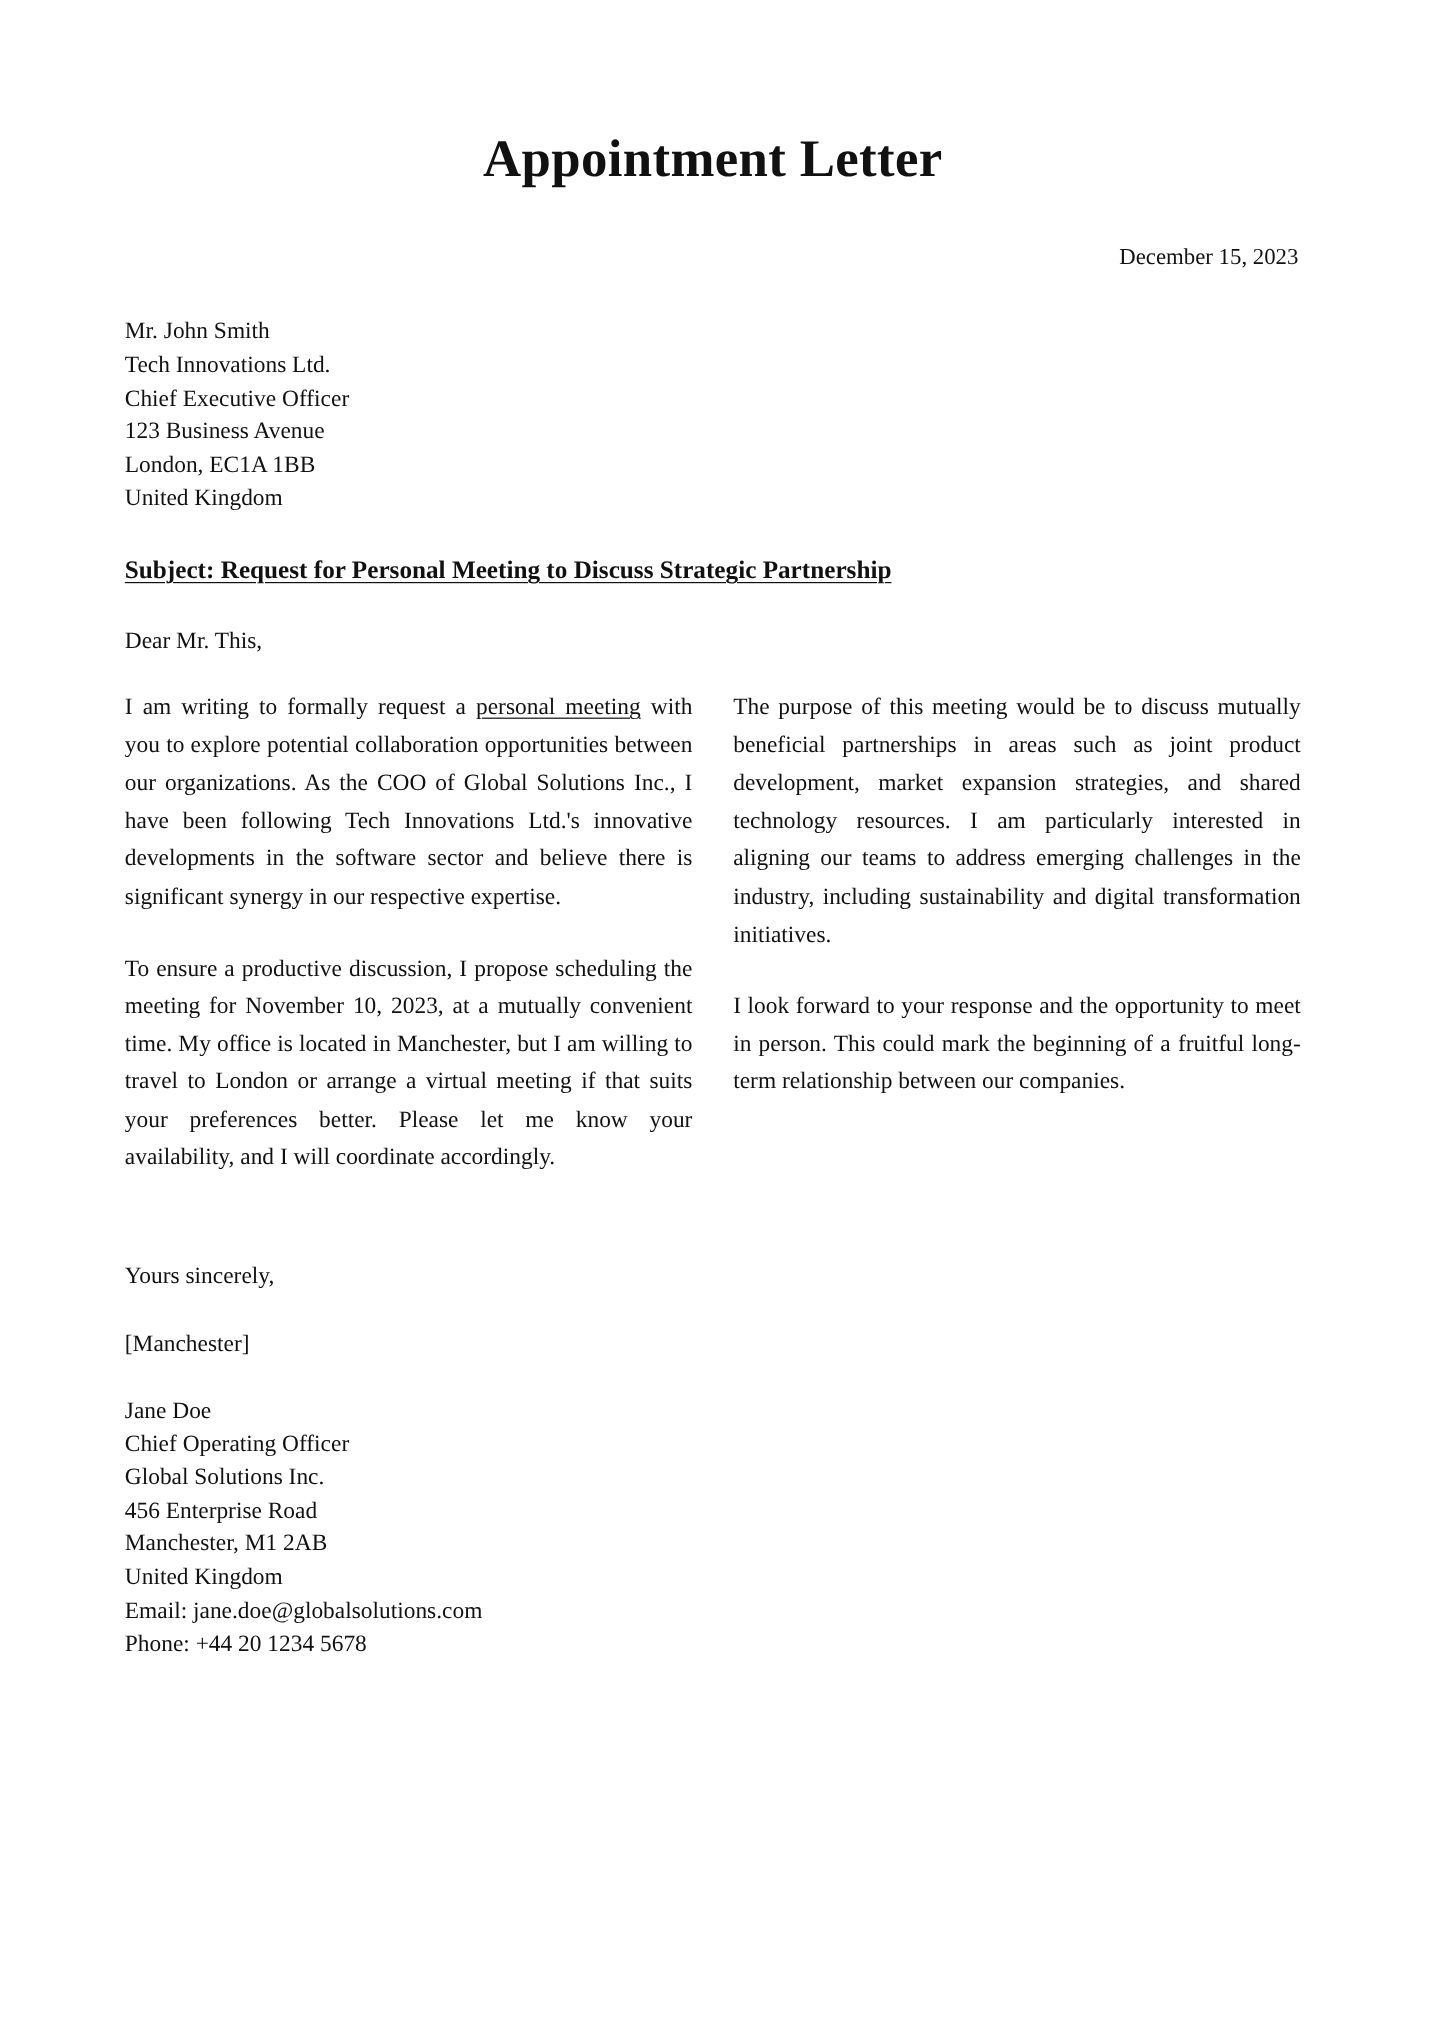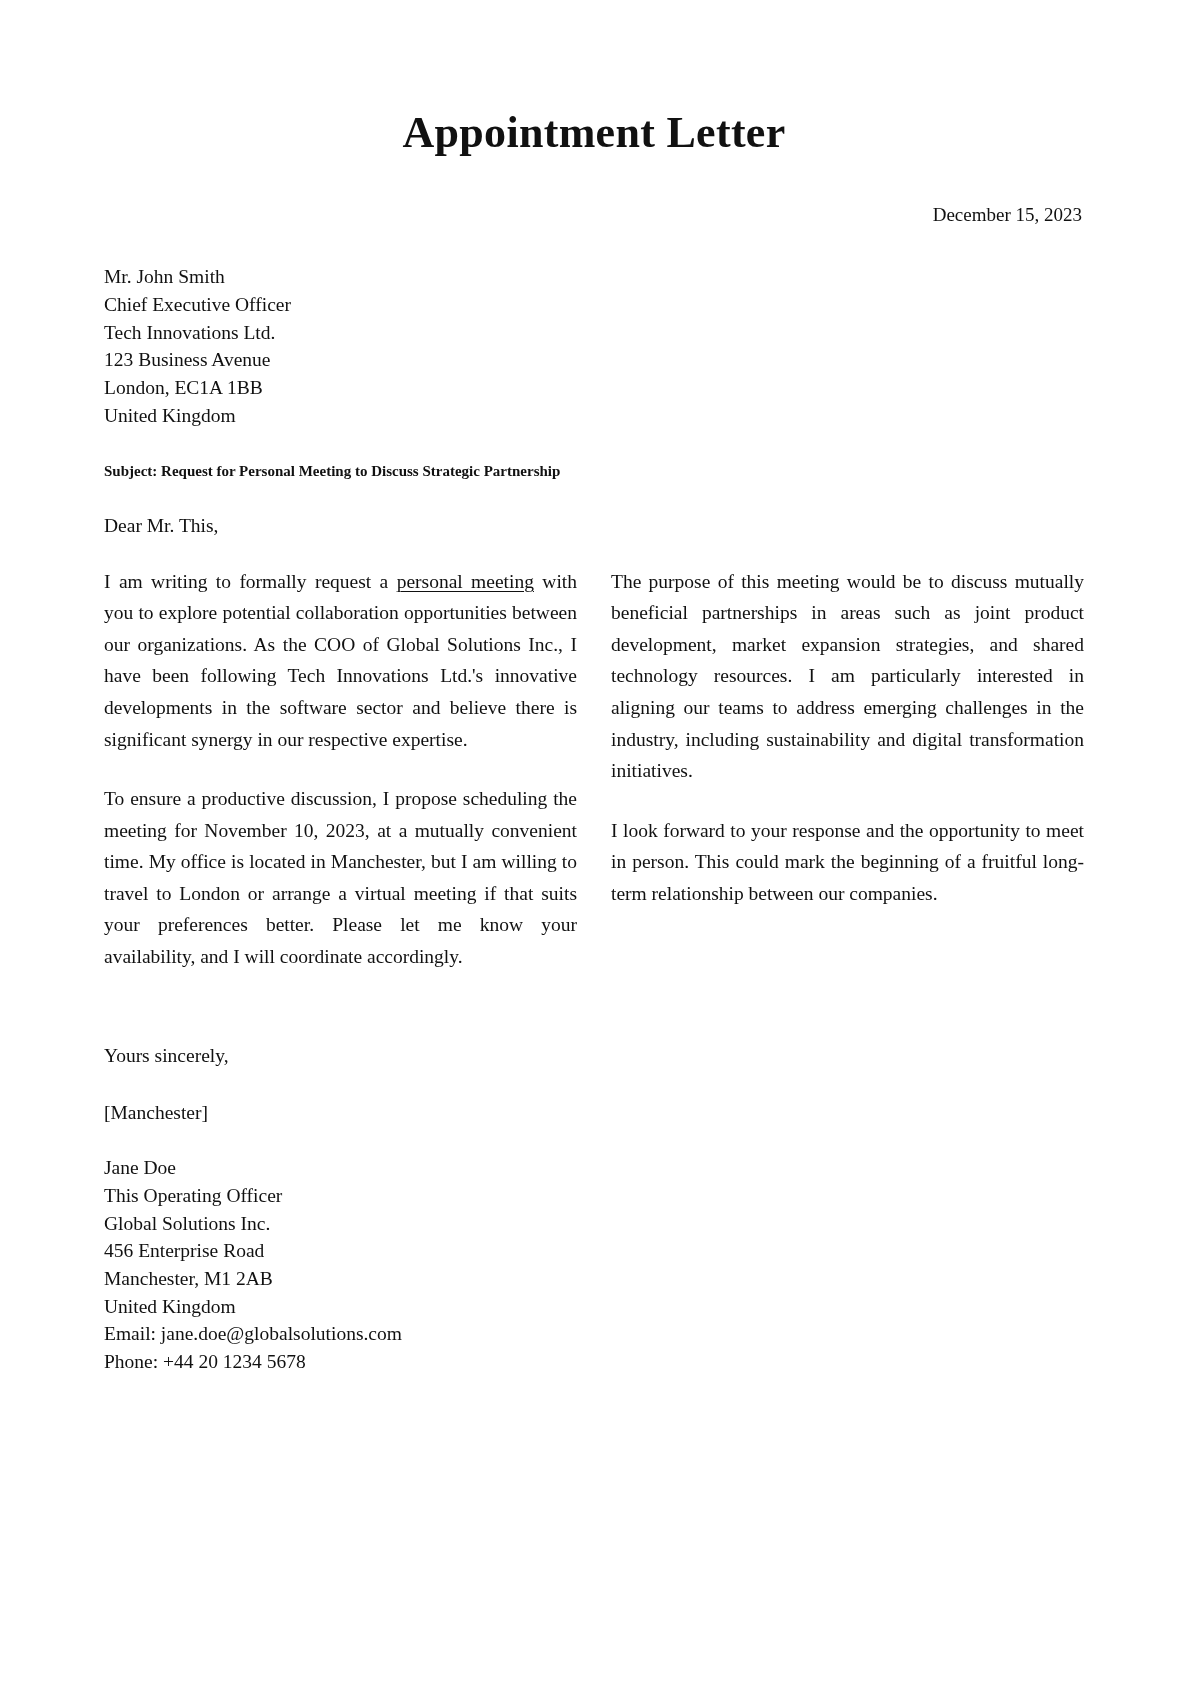--- a/index.html
+++ b/index.html
@@ -40,22 +40,23 @@
   .address-block {
     margin-top: 36px;
     font-size: 19.5px;
     line-height: 1.42;
   }
   .address-block .addr-line {
     display: block;
   }
   .subject-line {
     margin-top: 32px;
-    font-size: 15px;
+    font-size: 21px;
     font-weight: bold;
+    text-decoration: underline;
     text-underline-offset: 3px;
     text-decoration-thickness: 1px;
     line-height: 1.4;
   }
   .salutation {
     margin-top: 30px;
     font-size: 19.5px;
     line-height: 1.4;
   }
   .body-columns {
@@ -103,22 +104,22 @@
 <body>
 
 <div class="page">
 
   <h1 class="doc-title">Appointment Letter</h1>
 
   <div class="date-line">December 15, 2023</div>
 
   <div class="address-block">
     <span class="addr-line">Mr. John Smith</span>
+    <span class="addr-line">Tech Innovations Ltd.</span>
     <span class="addr-line">Chief Executive Officer</span>
-    <span class="addr-line">Tech Innovations Ltd.</span>
     <span class="addr-line">123 Business Avenue</span>
     <span class="addr-line">London, EC1A 1BB</span>
     <span class="addr-line">United Kingdom</span>
   </div>
 
   <div class="subject-line">Subject: Request for Personal Meeting to Discuss Strategic Partnership</div>
 
   <div class="salutation">Dear Mr. This,</div>
 
   <div class="body-columns">
@@ -127,21 +128,21 @@
     <p class="body-par">The purpose of this meeting would be to discuss mutually beneficial partnerships in areas such as joint product development, market expansion strategies, and shared technology resources. I am particularly interested in aligning our teams to address emerging challenges in the industry, including sustainability and digital transformation initiatives.</p>
     <p class="body-par">I look forward to your response and the opportunity to meet in person. This could mark the beginning of a fruitful long-term relationship between our companies.</p>
   </div>
 
   <div class="closing">Yours sincerely,</div>
 
   <div class="signature-placeholder">[Manchester]</div>
 
   <div class="sender-block">
     <span class="addr-line">Jane Doe</span>
-    <span class="addr-line">This Operating Officer</span>
+    <span class="addr-line">Chief Operating Officer</span>
     <span class="addr-line">Global Solutions Inc.</span>
     <span class="addr-line">456 Enterprise Road</span>
     <span class="addr-line">Manchester, M1 2AB</span>
     <span class="addr-line">United Kingdom</span>
     <span class="addr-line">Email: jane.doe@globalsolutions.com</span>
     <span class="addr-line">Phone: +44 20 1234 5678</span>
   </div>
 
 </div>
 

